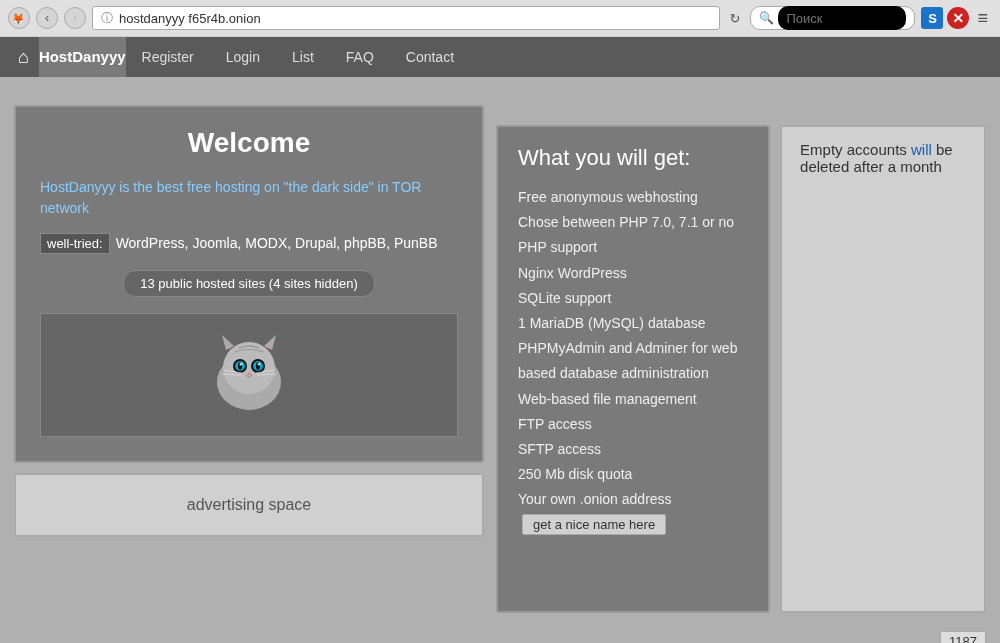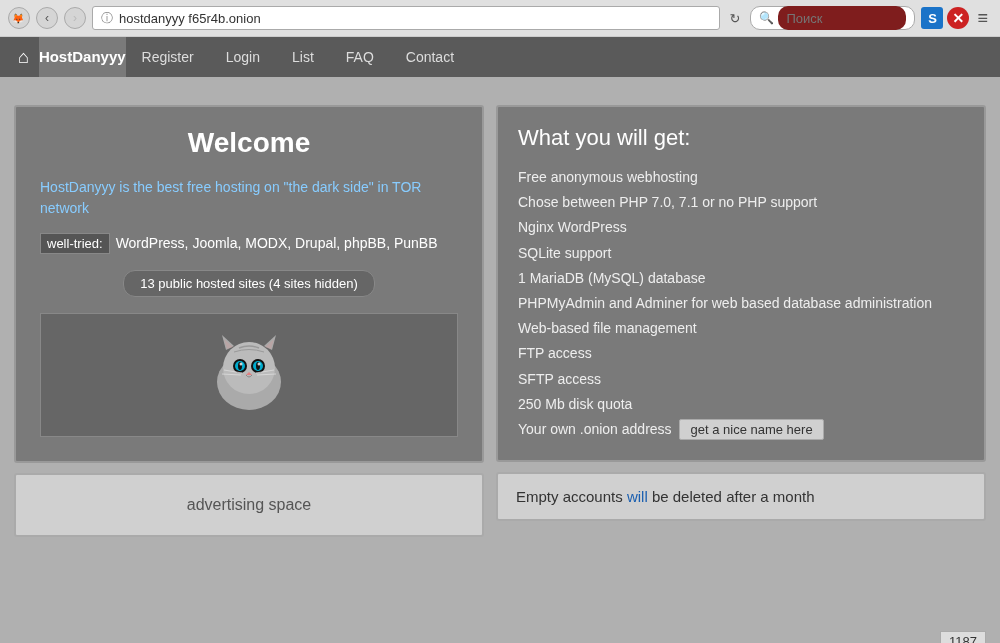--- a/index.html
+++ b/index.html
@@ -35,21 +35,21 @@
       font-size: 13px; color: #555; cursor: pointer; padding: 0 4px;
     }
     .browser-search {
       width: 160px;
       height: 24px;
       border: 1px solid #aaa;
       border-radius: 10px;
       padding: 0 8px;
       font-size: 13px;
       color: #aaa;
-      background: #7f1d1d;
+      background: #000000;
     }
     .browser-icons {
       display: flex; gap: 4px; align-items: center;
     }
     .browser-icon-s {
       width: 22px; height: 22px;
       background: #1a73c8;
       border-radius: 3px;
       display: flex; align-items: center; justify-content: center;
       color: white; font-weight: bold; font-size: 13px;
@@ -184,22 +184,22 @@
       align-items: center;
       justify-content: center;
       color: #555;
       font-size: 16px;
     }
 
     
     .right-panel {
       flex: 1;
       display: flex;
-      flex-direction: column;
       gap: 10px;
+      margin-top: 20px;
     }
 
     .features-box {
       background: #7a7a7a;
       border: 2px solid #999;
       border-radius: 3px;
       padding: 18px 20px;
       color: white;
     }
     .features-title {

